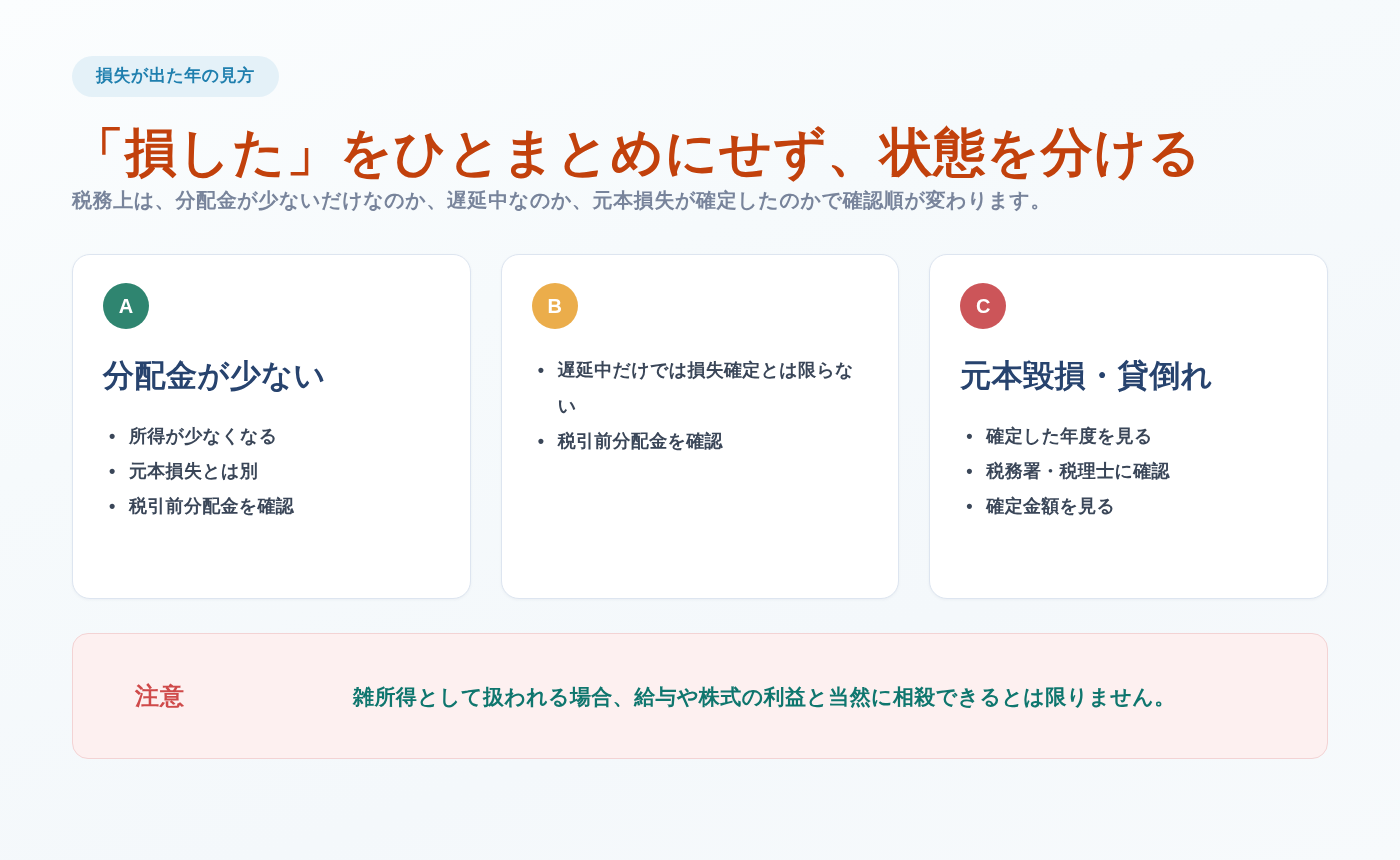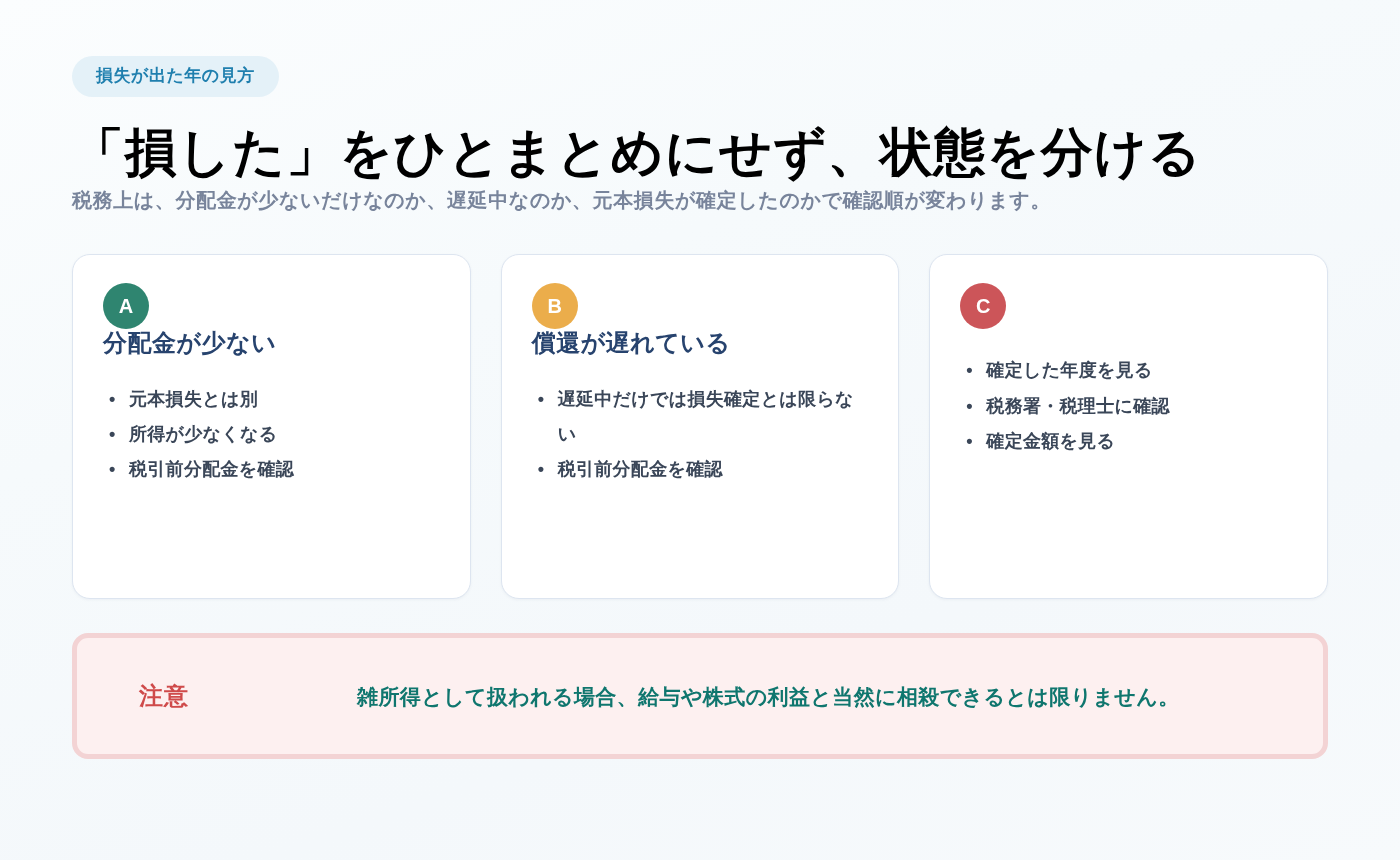--- a/index.html
+++ b/index.html
@@ -85,21 +85,22 @@
     display: flex;
     align-items: center;
     justify-content: center;
     color: #ffffff;
     font-size: 20px;
     font-weight: bold;
     line-height: 1;
   }
 
   .card-title {
-    font-size: 24px;
+    margin-top: 28px;
+    font-size: 31px;
     font-weight: bold;
     color: #27436e;
     letter-spacing: 0.5px;
     line-height: 1.2;
   }
 
   .card-list {
     margin-top: 24px;
     list-style: none;
   }
@@ -120,21 +121,21 @@
     left: 6px;
     top: 0;
     font-size: 18px;
     color: #3a4658;
   }
 
   
   .alert {
     margin-top: 34px;
     background: #fdf0f0;
-    border: 5px solid #ef4444;
+    border: 1px solid #ef4444;
     border-radius: 16px;
     padding: 26px 34px;
     min-height: 126px;
     display: flex;
     align-items: center;
     gap: 10px;
   }
 
   .alert-label {
     flex: 0 0 236px;
@@ -157,47 +158,47 @@
 </style>
 </head>
 <body>
 
 <div class="page">
 
   <div class="eyebrow-row">
     <span class="eyebrow" style="background: rgb(228, 241, 248); color: rgb(31, 127, 174);">損失が出た年の見方</span>
   </div>
 
-  <h1 class="headline" style="color: #000000;">「損した」をひとまとめにせず、状態を分ける</h1>
+  <h1 class="headline" style="color: #c2410c;">「損した」をひとまとめにせず、状態を分ける</h1>
 
   <p class="subhead" style="color: rgb(120, 132, 155);">税務上は、分配金が少ないだけなのか、遅延中なのか、元本損失が確定したのかで確認順が変わります。</p>
 
   <div class="cards">
 
     <div class="card">
       <div class="badge" style="background: rgb(47, 133, 112);">A</div>
       <div class="card-title">分配金が少ない</div>
       <ul class="card-list">
+        <li>所得が少なくなる</li>
         <li>元本損失とは別</li>
-        <li>所得が少なくなる</li>
         <li>税引前分配金を確認</li>
       </ul>
     </div>
 
     <div class="card">
       <div class="badge" style="background: rgb(235, 173, 75);">B</div>
-      <div class="card-title">償還が遅れている</div>
       <ul class="card-list">
         <li>遅延中だけでは損失確定とは限らない</li>
         <li>税引前分配金を確認</li>
       </ul>
     </div>
 
     <div class="card">
       <div class="badge" style="background: rgb(204, 85, 89);">C</div>
+      <div class="card-title">元本毀損・貸倒れ</div>
       <ul class="card-list">
         <li>確定した年度を見る</li>
         <li>税務署・税理士に確認</li>
         <li>確定金額を見る</li>
       </ul>
     </div>
 
   </div>
 
   <div class="alert" style="background: rgb(253, 240, 240); border-color: rgb(243, 211, 212);">

